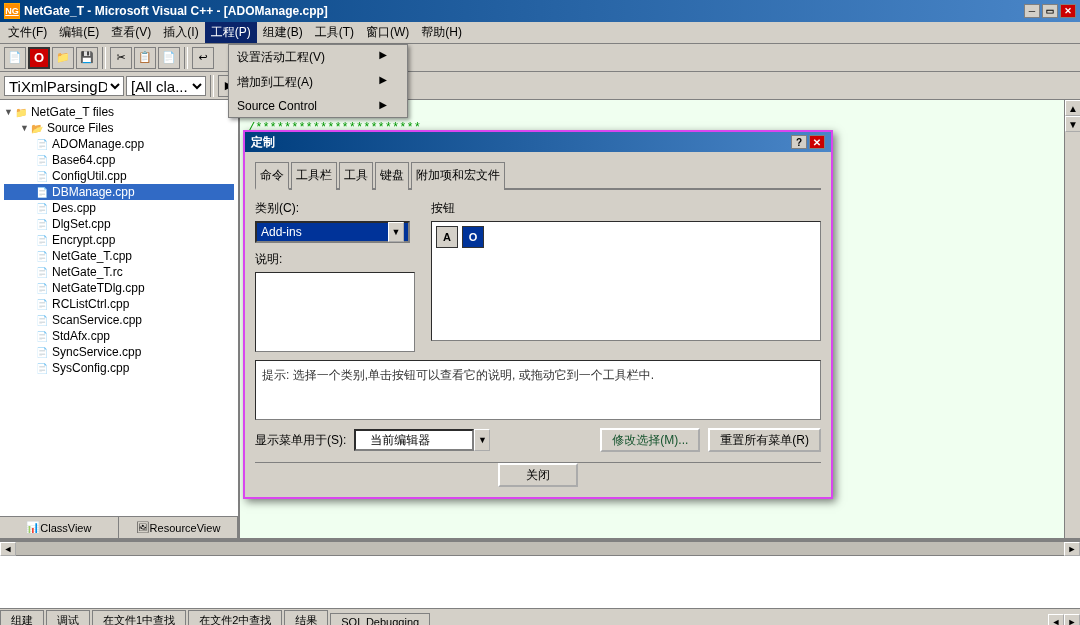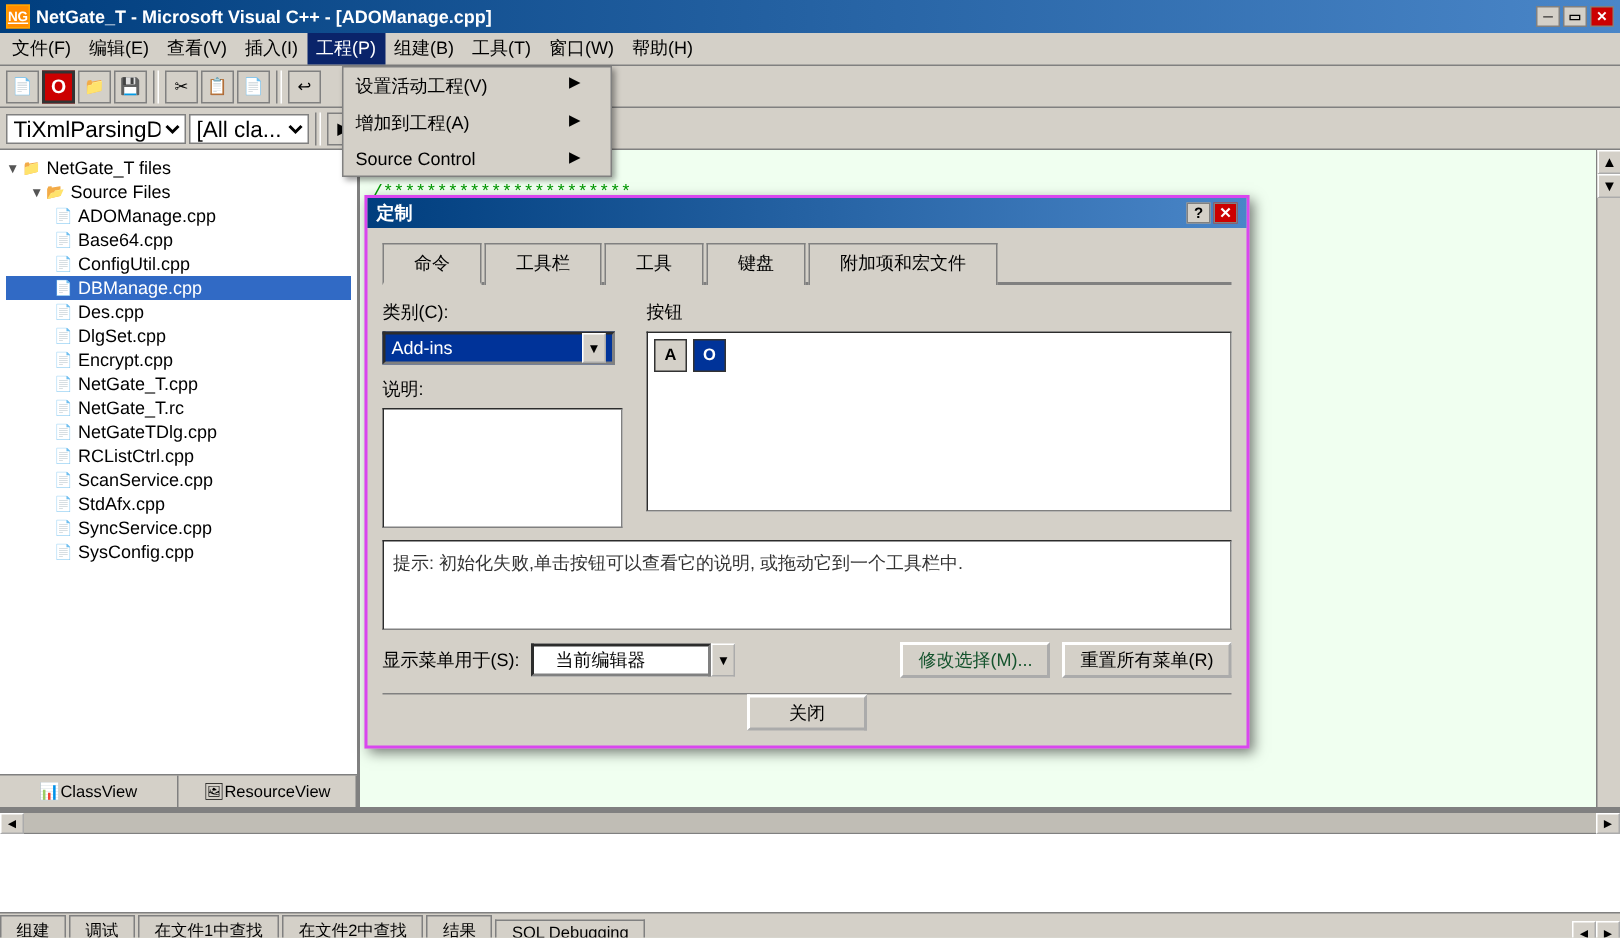--- a/index.html
+++ b/index.html
@@ -196,21 +196,21 @@
       display: flex; align-items: center; justify-content: center;
       cursor: pointer; color: #000;
     }
     #dialog-body { padding: 10px; }
     #dialog-tabs {
       display: flex;
       border-bottom: 2px solid #808080;
       margin-bottom: 10px;
     }
     .dtab {
-      padding: 4px 20px;
+      padding: 4px 4px;
       border: 1px solid #808080;
       border-bottom: none;
       background: #d4d0c8;
       font-size: 12px;
       cursor: pointer;
       margin-right: 2px;
       margin-bottom: -2px;
     }
     .dtab.active { background: #d4d0c8; border-bottom: 2px solid #d4d0c8; z-index: 1; }
 
@@ -528,21 +528,21 @@
 
         <div style="flex:1;">
           <div class="dlabel">按钮</div>
           <div id="buttons-box">
             <div class="btn-swatch btn-a">A</div>
             <div class="btn-swatch btn-o">O</div>
           </div>
         </div>
       </div>
 
-      <div id="hint-box">提示: 初始化失败,单击按钮可以查看它的说明,
+      <div id="hint-box">提示: 选择一个类别,单击按钮可以查看它的说明,
 或拖动它到一个工具栏中.</div>
 
       <div style="display:flex; align-items:center; gap:8px; margin-bottom:8px;">
         <span class="drow-label">显示菜单用于(S):</span>
         <div style="display:flex; align-items:center;">
           <div style="border:2px inset #808080; background:white; width:120px; height:22px; font-size:12px; padding:0 4px; display:flex; align-items:center;">
             <span style="flex:1;margin-left:10px;">当前编辑器</span>
           </div>
           <div style="width:16px; height:22px; background:#d4d0c8; border:1px outset #fff; display:flex; align-items:center; justify-content:center; font-size:9px;">▼</div>
         </div>

